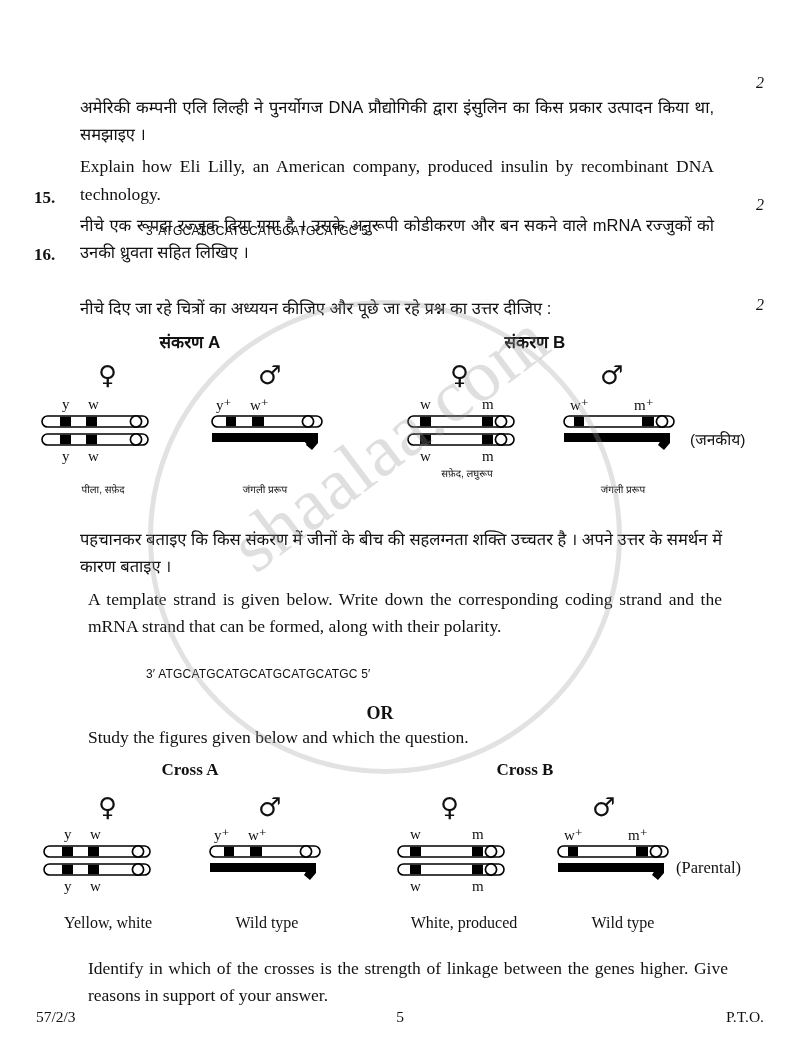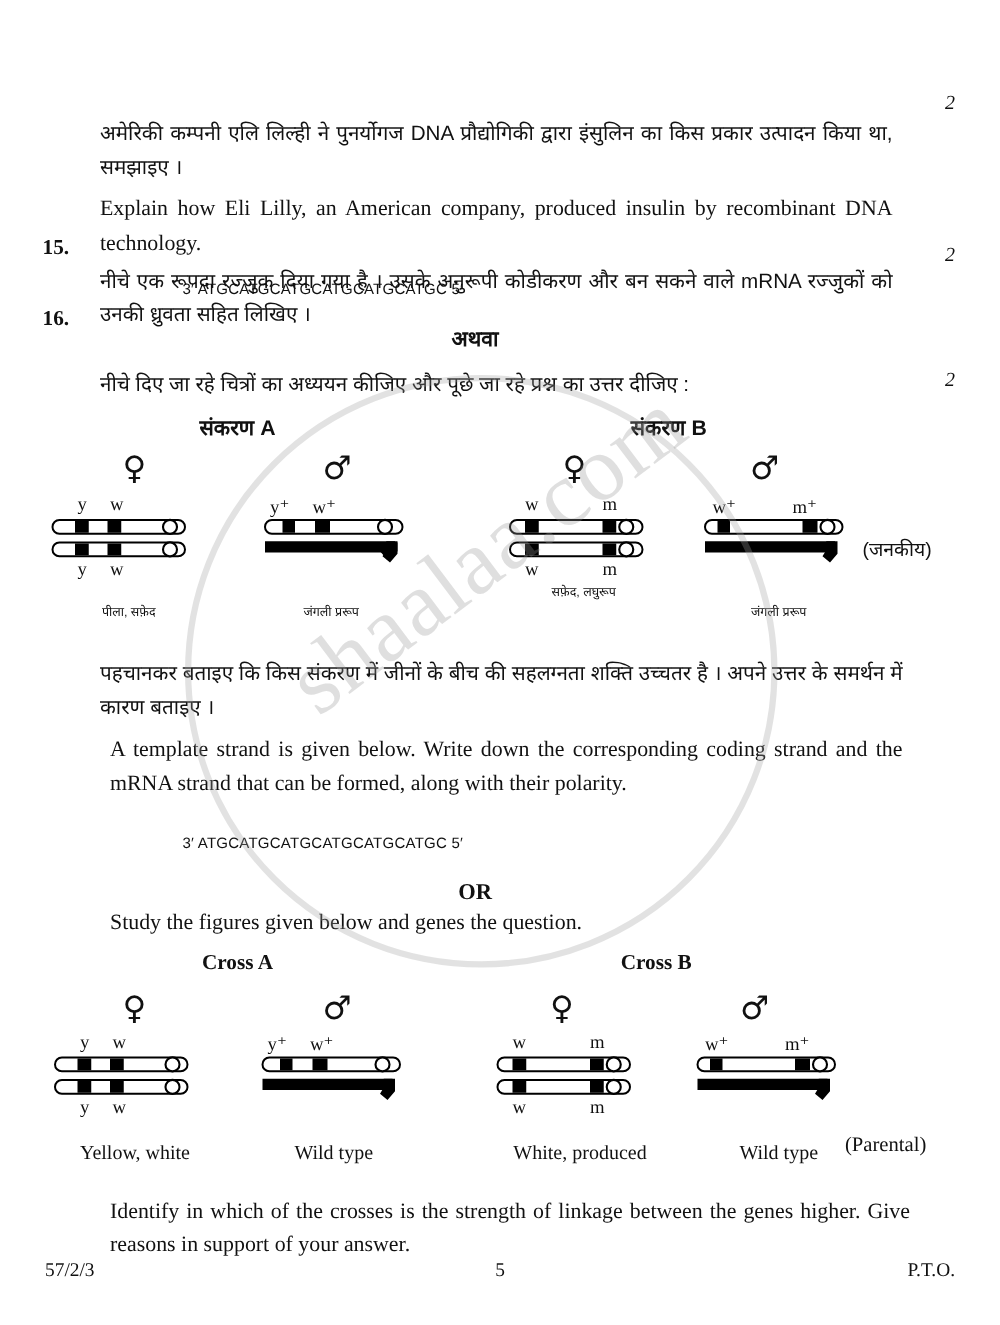--- a/index.html
+++ b/index.html
@@ -186,21 +186,20 @@
   <div class="qrow" style="left:0; top:164px;">
     <div class="qnum">16.</div>
     <div class="qbody">
       <div class="hindi justify">नीचे एक रूपदा रज्जुक दिया गया है । उसके अनुरूपी कोडीकरण और बन सकने वाले mRNA रज्जुकों को उनकी ध्रुवता सहित लिखिए ।</div>
     </div>
   </div>
   <div class="marks" style="top:196px;">2</div>
 
   <div class="seq" style="position:absolute; left:146px; top:224px;">3′ ATGCATGCATGCATGCATGCATGC 5′</div>
 
-  <div class="hindi center-bold" style="position:absolute; left:0; top:258px; width:760px; font-size:17px;">अथवा</div>
 
   <div class="hindi" style="position:absolute; left:80px; top:295px; width:620px;">नीचे दिए जा रहे चित्रों का अध्ययन कीजिए और पूछे जा रहे प्रश्न का उत्तर दीजिए :</div>
   <div class="marks" style="top:296px;">2</div>
 
   <div class="figblock" style="top:330px; height:180px;">
 
     <div class="fig-headers">
       <div class="fig-head hi" style="left:110px; top:0; width:160px;">संकरण A</div>
       <div class="fig-head hi" style="left:455px; top:0; width:160px;">संकरण B</div>
     </div>
@@ -295,21 +294,21 @@
   </div>
 
   <div class="hindi justify" style="position:absolute; left:80px; top:526px; width:642px;">पहचानकर बताइए कि किस संकरण में जीनों के बीच की सहलग्नता शक्ति उच्चतर है । अपने उत्तर के समर्थन में कारण बताइए ।</div>
 
   <div class="english justify" style="position:absolute; left:88px; top:586px; width:634px;">A template strand is given below. Write down the corresponding coding strand and the mRNA strand that can be formed, along with their polarity.</div>
 
   <div class="seq" style="position:absolute; left:146px; top:667px;">3′ ATGCATGCATGCATGCATGCATGC 5′</div>
 
   <div class="english center-bold" style="position:absolute; left:0; top:700px; width:760px; font-size:18px;">OR</div>
 
-  <div class="english" style="position:absolute; left:88px; top:724px; width:640px;">Study the figures given below and genes the question.</div>
+  <div class="english" style="position:absolute; left:88px; top:724px; width:640px;">Study the figures given below and which the question.</div>
 
   <div class="figblock" style="top:760px; height:180px;">
 
     <div class="fig-headers">
       <div class="fig-head" style="left:110px; top:0; width:160px;">Cross A</div>
       <div class="fig-head" style="left:445px; top:0; width:160px;">Cross B</div>
     </div>
 
     <div class="sexrow">
       <div class="sexsym" style="left:98px; top:10px;">♀</div>
@@ -381,21 +380,21 @@
             <rect x="2" y="2" width="110" height="11" rx="5.5"></rect>
           </g>
           <rect x="12" y="2.8" width="10" height="9.4" fill="#000"></rect>
           <rect x="80" y="2.8" width="12" height="9.4" fill="#000"></rect>
           <circle cx="100" cy="7.5" r="5.6" fill="#fff" stroke="#000" stroke-width="1.7"></circle>
           <rect x="2" y="19" width="104" height="9" fill="#000"></rect>
           <path d="M99 19 h9 v10 l-6 7 l-6 -5 l3 -5 z" fill="#000"></path>
         </svg>
       </div>
 
-      <div class="parental-label" style="left:676px; top:28px;margin-top:48px;">(Parental)</div>
+      <div class="parental-label" style="left:676px; top:28px;">(Parental)</div>
     </div>
 
     <div style="position:relative; height:26px;">
       <div class="caption en" style="left:28px; top:22px; width:160px;">Yellow, white</div>
       <div class="caption en" style="left:192px; top:22px; width:150px;">Wild type</div>
       <div class="caption en" style="left:378px; top:22px; width:172px;">White, produced</div>
       <div class="caption en" style="left:548px; top:22px; width:150px;">Wild type</div>
     </div>
   </div>
 

